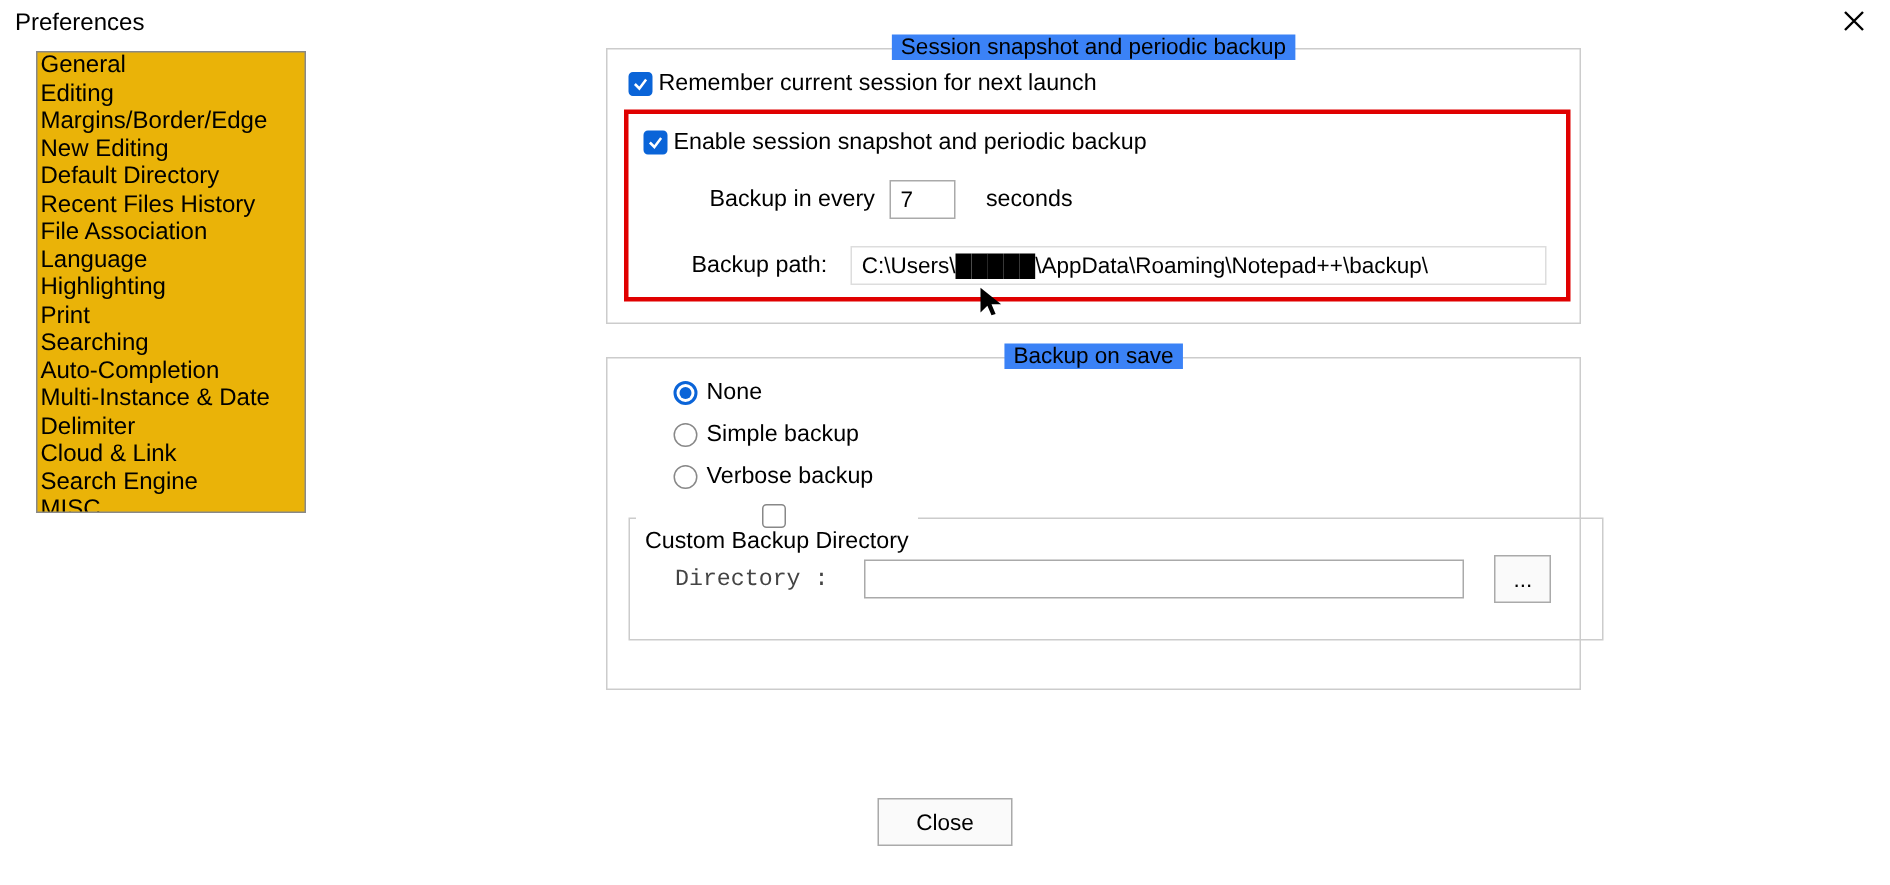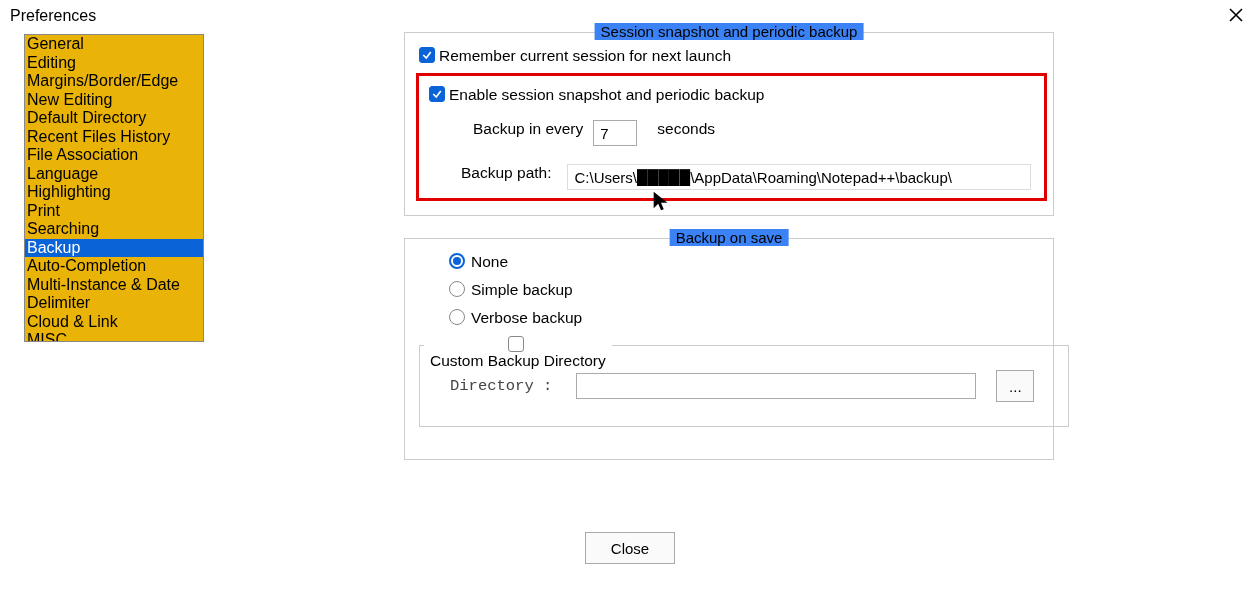--- a/index.html
+++ b/index.html
@@ -7,21 +7,21 @@
   .titlebar { display: flex; align-items: center; justify-content: space-between; padding: 6px 10px; }
   .titlebar .title { font-size: 16px; }
   .titlebar .close { font-size: 20px; cursor: pointer; padding: 0 6px; line-height: 1; }
   .main { display: flex; padding: 0 0 0 24px; }
   .sidebar { width: 180px; height: 308px; border: 1px solid #888; background: #eab308; margin-top: 2px; overflow: hidden; }
   .sidebar-item { font-size: 16px; padding: 0 2px; line-height: 18.5px; cursor: pointer; white-space: nowrap; }
   .sidebar-item.selected { background: #0a64d8; color: #fff; }
   .content { flex: 1; padding-left: 200px; padding-top: 0; }
   .fieldset { border: 1px solid #ccc; margin-bottom: 22px; position: relative; padding: 14px 14px 10px 14px; width: 650px; }
   .legend { position: absolute; top: -10px; left: 50%; transform: translateX(-50%); background: #3b82f6; padding: 0 6px; font-size: 15px; color: #000; }
-  .row { display: flex; margin-bottom: 8px; }
+  .row { display: flex; align-items: center; margin-bottom: 8px; }
   .checkbox { width: 16px; height: 16px; border-radius: 3px; border: 1px solid #888; margin-right: 4px; display: inline-flex; align-items: center; justify-content: center; flex-shrink:0; }
   .checkbox.checked { background: #0a64d8; border-color: #0a64d8; color: #fff; }
   .checkbox.checked svg { width: 12px; height: 12px; }
   .radio { width: 16px; height: 16px; border: 1px solid #888; border-radius: 50%; margin-right: 6px; display: inline-flex; align-items: center; justify-content: center; flex-shrink:0;}
   .radio.checked { border: 2px solid #0a64d8; }
   .radio.checked::after { content: ''; width: 8px; height: 8px; background: #0a64d8; border-radius: 50%; }
   .label { font-size: 15.5px; }
   .highlight-box { border: 3px solid #e00000; padding: 10px 10px 6px 10px; margin-left: -3px; margin-right: -8px; margin-bottom: 4px; }
   .sub-indent { margin-left: 44px; }
   .textin { border: 1px solid #aaa; height: 26px; padding: 2px 6px; font-size: 15px; background:#fff; }
@@ -56,25 +56,25 @@
       <div class="sidebar-item">Editing</div>
       <div class="sidebar-item">Margins/Border/Edge</div>
       <div class="sidebar-item">New Editing</div>
       <div class="sidebar-item">Default Directory</div>
       <div class="sidebar-item">Recent Files History</div>
       <div class="sidebar-item">File Association</div>
       <div class="sidebar-item">Language</div>
       <div class="sidebar-item">Highlighting</div>
       <div class="sidebar-item">Print</div>
       <div class="sidebar-item">Searching</div>
-      <div class="sidebar-item selected">Backup</div>
       <div class="sidebar-item">Auto-Completion</div>
       <div class="sidebar-item">Multi-Instance &amp; Date</div>
       <div class="sidebar-item">Delimiter</div>
       <div class="sidebar-item">Cloud &amp; Link</div>
+      <div class="sidebar-item">Search Engine</div>
       <div class="sidebar-item">MISC.</div>
     </div>
 
   <div class="content">
 
     <div class="fieldset">
       <span class="legend">Session snapshot and periodic backup</span>
 
       <div class="row">
         <span class="checkbox checked">

